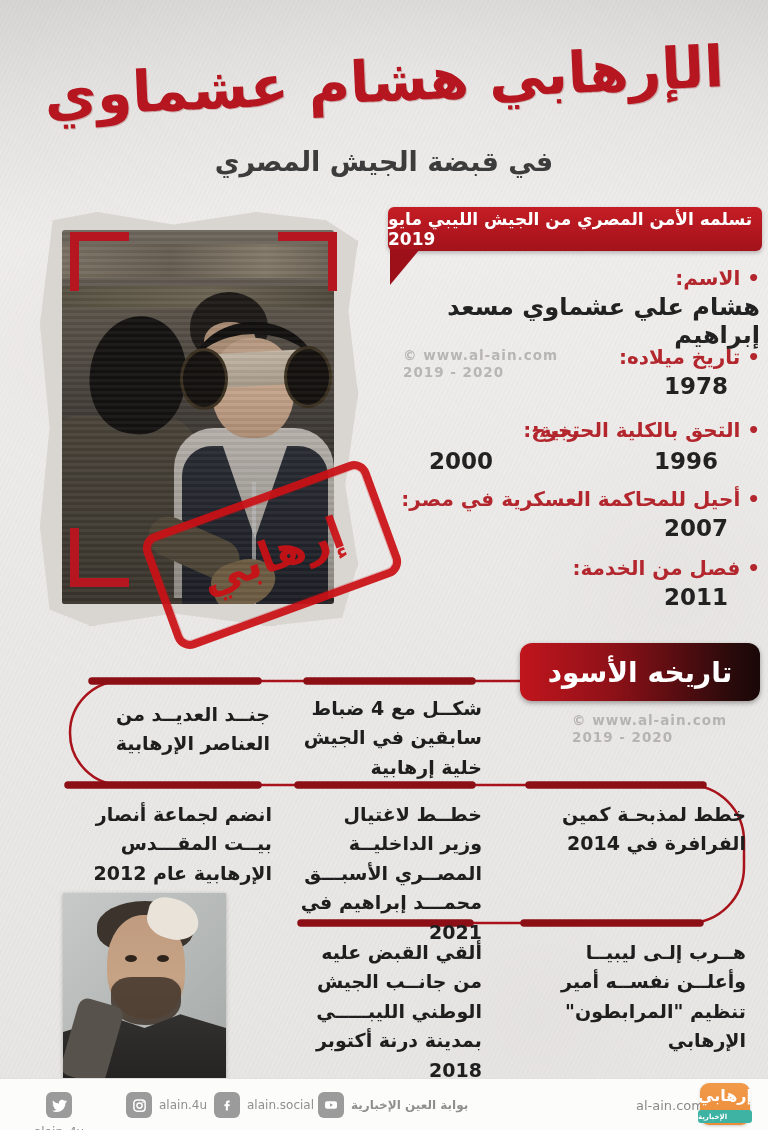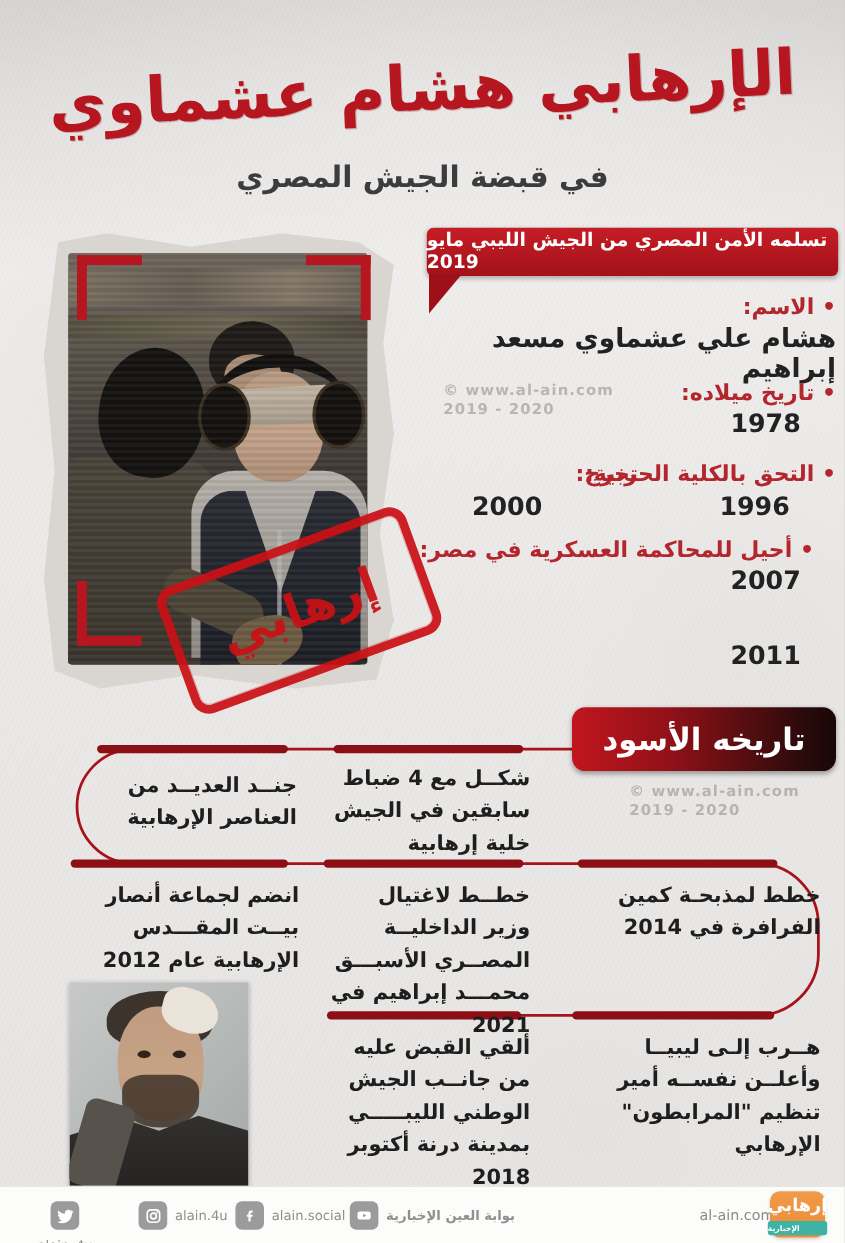--- a/index.html
+++ b/index.html
@@ -141,23 +141,24 @@
   </div>
 
   <div class="abs lbl" style="left:500px;top:345px;width:260px;">• تاريخ ميلاده:</div>
   <div class="abs val" style="left:500px;top:373px;width:228px;">1978</div>
 
   <div class="abs lbl" style="left:500px;top:418px;width:260px;">• التحق بالكلية الحربية:</div>
   <div class="abs val" style="left:500px;top:448px;width:218px;">1996</div>
   <div class="abs lbl" style="left:420px;top:418px;width:160px;">تخرج:</div>
   <div class="abs val" style="left:400px;top:448px;width:93px;">2000</div>
 
-  <div class="abs lbl" style="left:380px;top:487px;width:360px;">• أحيل للمحاكمة العسكرية في مصر:</div>
+  <div class="abs lbl" style="left:400px;top:487px;width:360px;">• أحيل للمحاكمة العسكرية في مصر:</div>
   <div class="abs val" style="left:500px;top:515px;width:228px;">2007</div>
 
+  <div class="abs lbl" style="left:500px;top:556px;width:260px;">• فصل من الخدمة:</div>
   <div class="abs val" style="left:500px;top:584px;width:228px;">2011</div>
 
   <svg class="abs" style="left:0;top:0;" width="768" height="1130" viewBox="0 0 768 1130">
     <path d="M 524 681 L 122 681 A 52 52 0 0 0 70 733 A 52 52 0 0 0 122 785 L 688 785 A 56 56 0 0 1 744 841 L 744 867 A 56 56 0 0 1 688 923 L 300 923" fill="none" stroke="#a8121a" stroke-width="2.5"></path>
     <g stroke="#8c0f16" stroke-width="7.5" stroke-linecap="round">
       <line x1="92" y1="681" x2="258" y2="681"></line>
       <line x1="307" y1="681" x2="472" y2="681"></line>
       <line x1="68" y1="785" x2="258" y2="785"></line>
       <line x1="298" y1="785" x2="472" y2="785"></line>
       <line x1="529" y1="785" x2="703" y2="785"></line>

